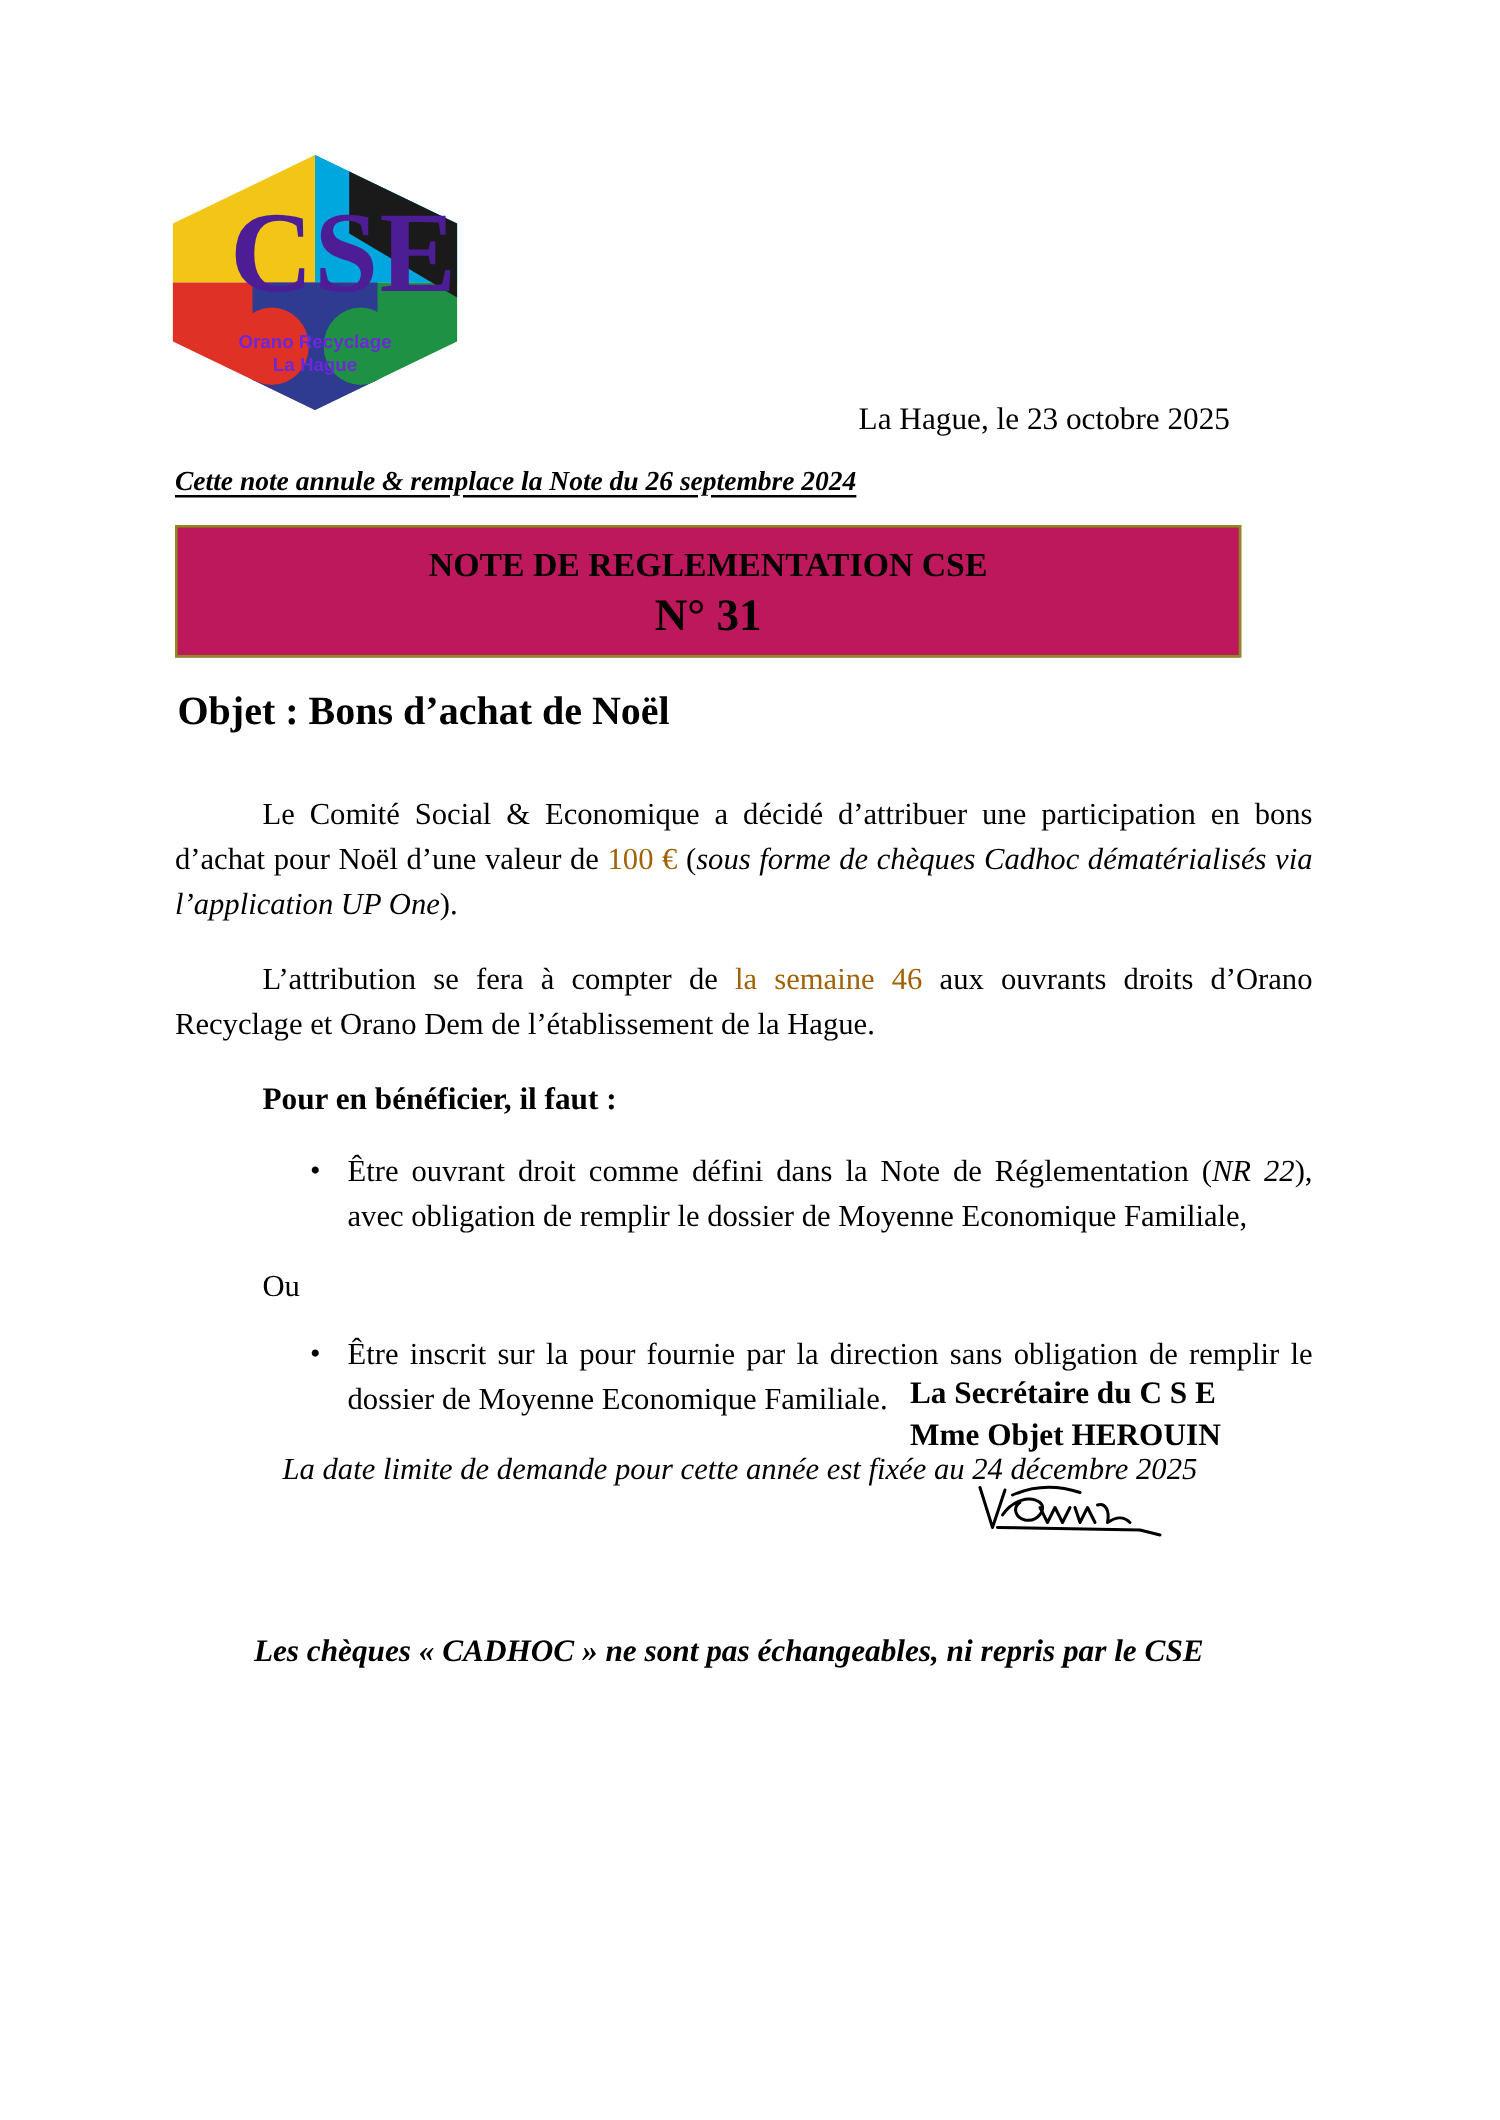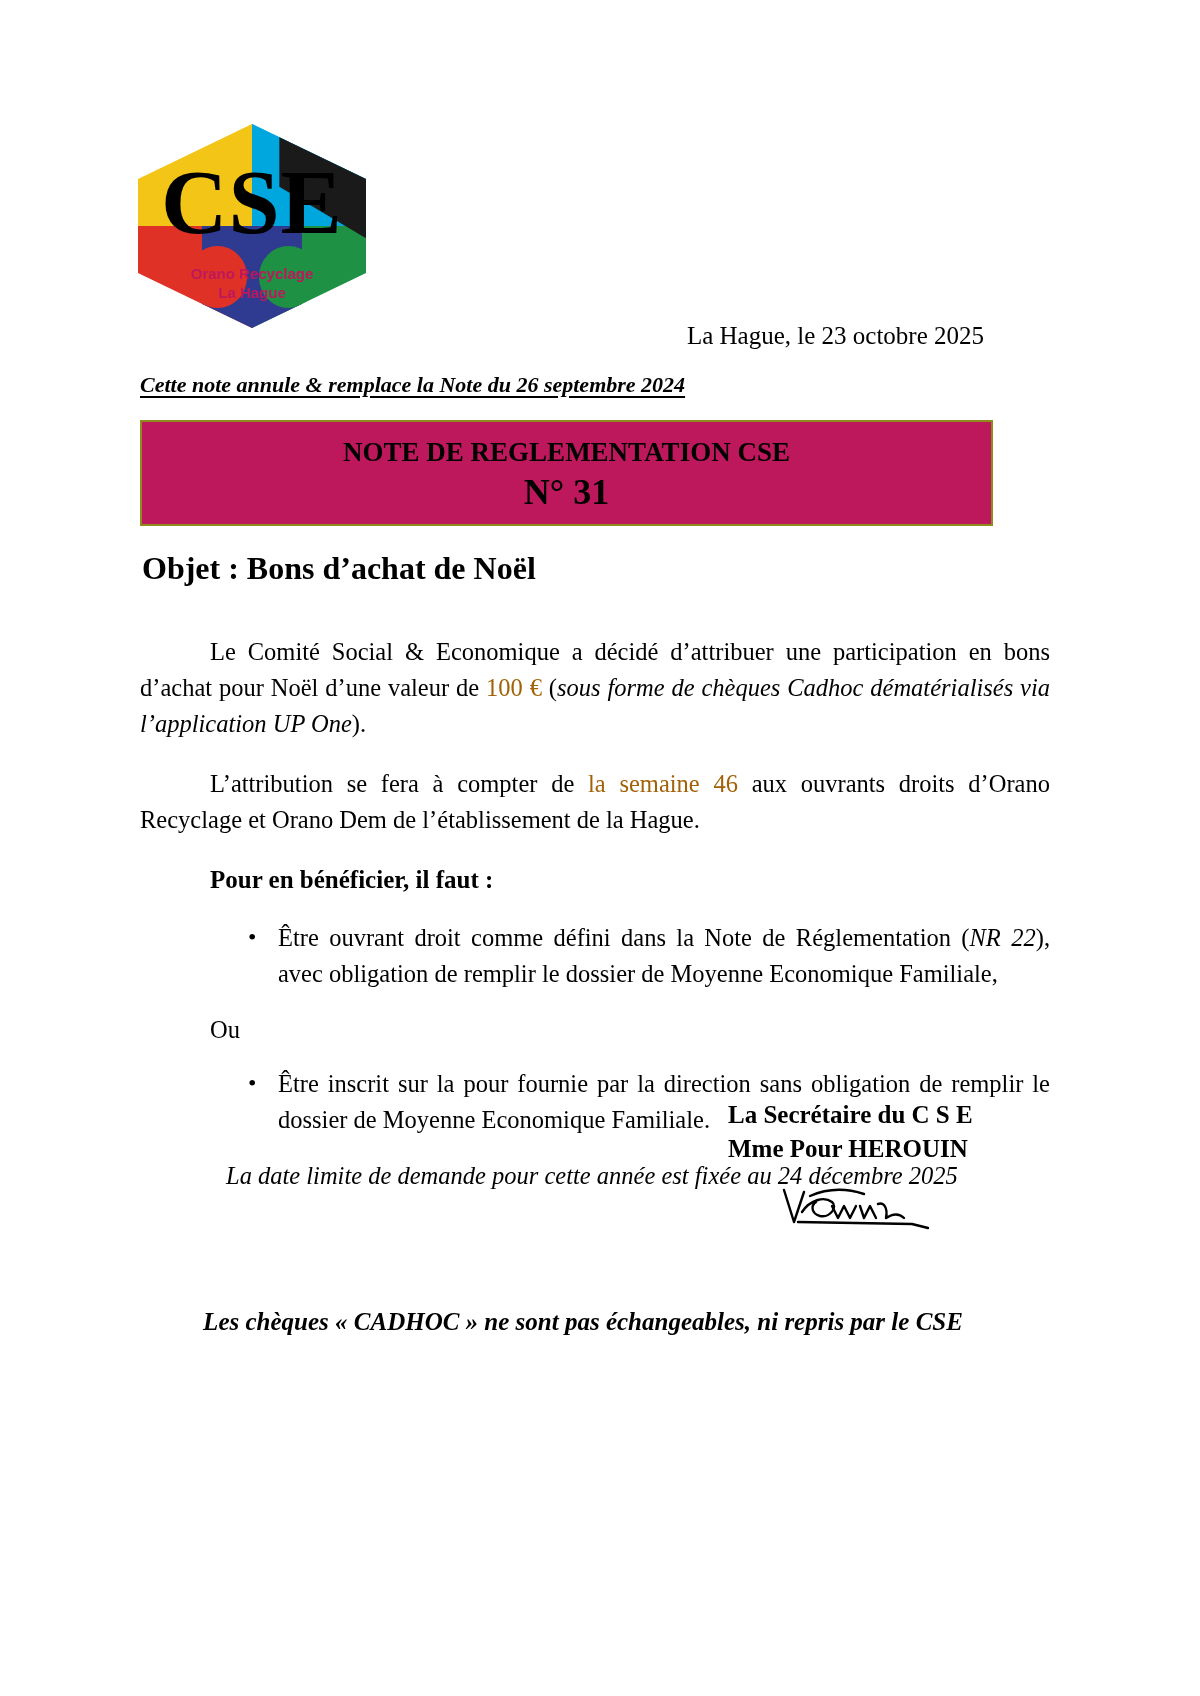--- a/index.html
+++ b/index.html
@@ -44,39 +44,39 @@
   .hex-br { left: 50%; top: 50%; }
   .hex-dot {
     position: absolute;
     border-radius: 50%;
   }
   .logo-letters {
     position: absolute;
     left: 0;
     top: 30px;
     width: 100%;
-    text-align: center;
+    text-align: right;
     font-family: "Liberation Serif", "DejaVu Serif", serif;
     font-weight: 700;
     font-size: 92px;
     line-height: 96px;
     letter-spacing: 1px;
-    color: #000000;
+    color: #4c1d95;
   }
   .logo-sub {
     position: absolute;
     left: 0;
     top: 140px;
     width: 100%;
     text-align: center;
     font-family: "Liberation Sans", "DejaVu Sans", sans-serif;
     font-weight: 700;
     font-size: 15px;
     line-height: 19px;
-    color: #be185d;
+    color: #6d28d9;
   }
 
   
   .date-line {
     position: absolute;
     right: 216px;
     top: 322px;
     font-size: 25px;
     white-space: nowrap;
     margin-left: 48px;
@@ -257,21 +257,21 @@
 
     <ul class="blist">
       <li>Être inscrit sur la pour fournie par la direction sans obligation de remplir le dossier de Moyenne Economique Familiale.</li>
     </ul>
 
     <p class="deadline">La date limite de demande pour cette année est fixée au 24 décembre 2025</p>
   </div>
 
   <div class="sig-block">
     <div>La Secrétaire du C S E</div>
-    <div>Mme Pour HEROUIN</div>
+    <div>Mme Objet HEROUIN</div>
   </div>
 
   <svg class="signature-mark" viewBox="0 0 160 56">
     <g fill="none" stroke="#000000" stroke-width="2.4" stroke-linecap="round" stroke-linejoin="round">
       <path d="M4 12 L14 44 L24 14"></path>
       <path d="M22 34 C30 22, 44 18, 52 24 C58 29, 50 40, 40 38 C32 36, 30 28, 36 24"></path>
       <path d="M30 18 C48 10, 66 10, 84 16"></path>
       <path d="M52 28 L58 40 L64 28 L70 40 L76 28"></path>
       <path d="M80 28 L84 40 L90 28 L96 40"></path>
       <path d="M98 26 C104 24, 108 30, 106 40 C112 36, 118 34, 124 40"></path>

